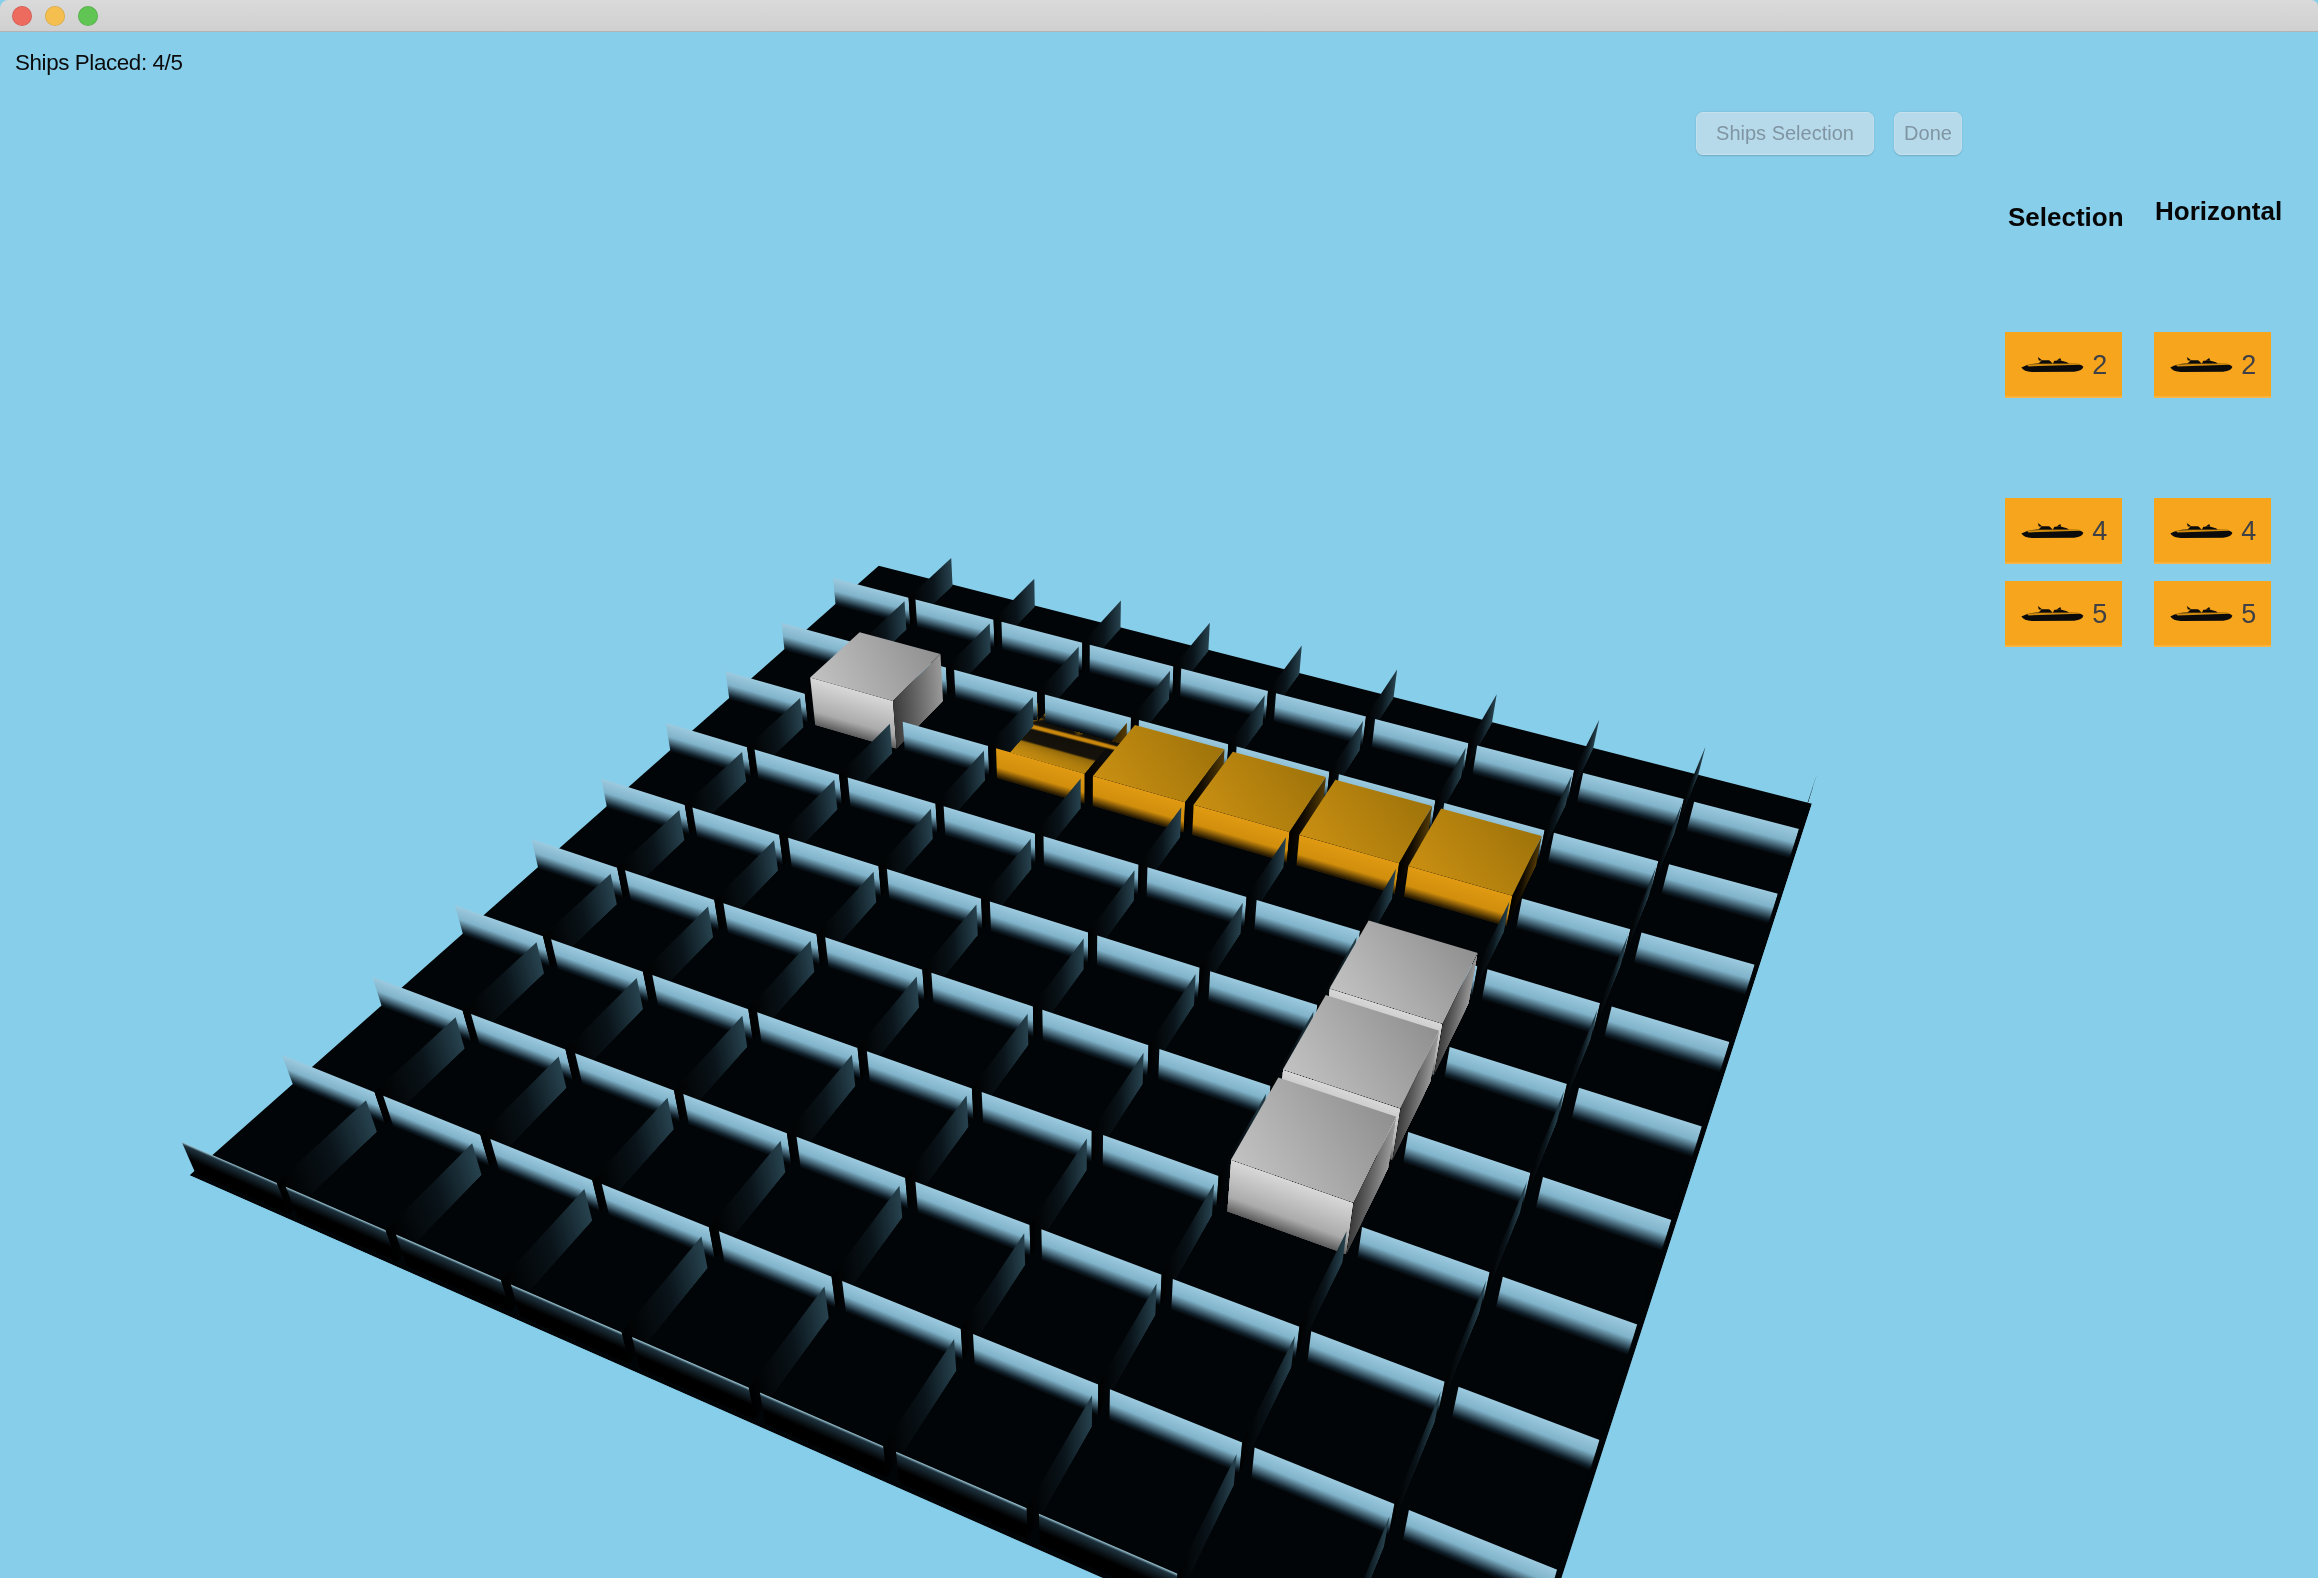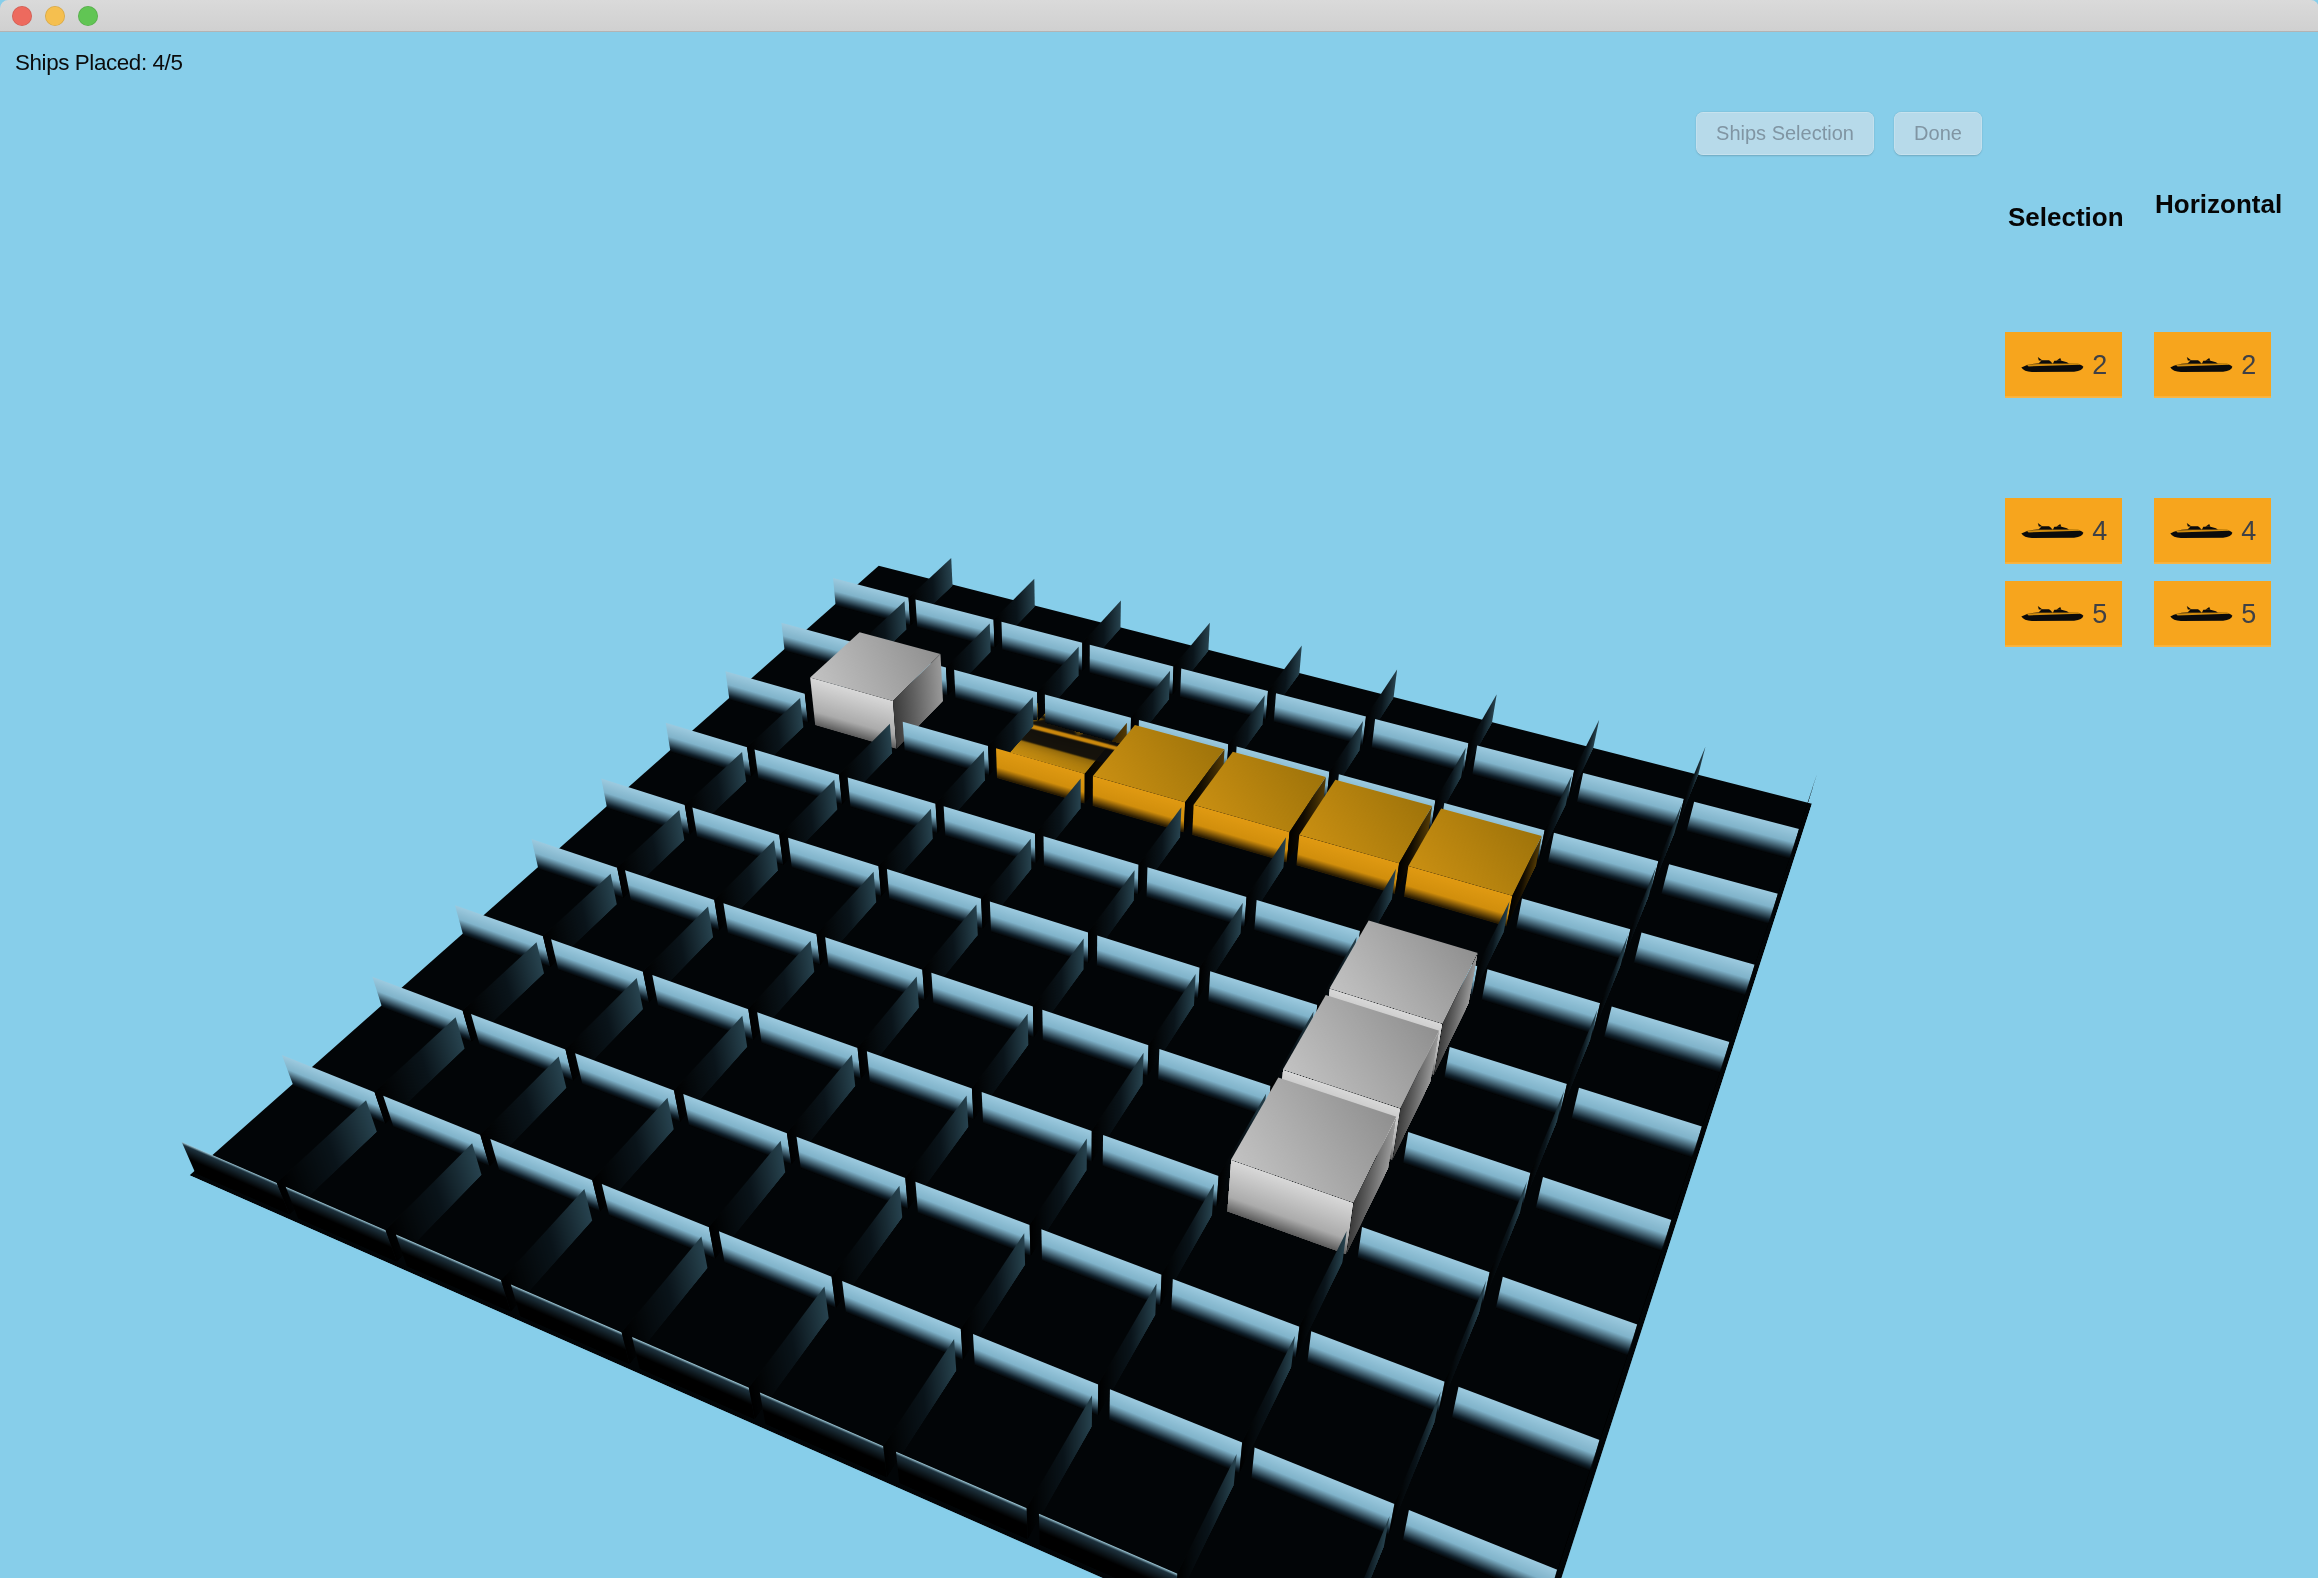--- a/index.html
+++ b/index.html
@@ -23,25 +23,25 @@
     letter-spacing:-0.4px;
   }
   
   .tbtn{
     position:absolute;height:43px;border:none;border-radius:7.5px;
     background:#B7DAEA;color:#8095A3;font-size:20px;
     font-family:"Liberation Sans",sans-serif;
     box-shadow:0 0.8px 1.7px rgba(0,0,0,0.18), inset 0 0 0 0.4px rgba(255,255,255,0.45);
   }
   .tbtn.cancel{left:1696px;top:112px;width:178px;}
-  .tbtn.done{left:1894px;top:112px;width:88px;}
+  .tbtn.done{left:1894px;top:112px;width:68px;}
   
   .hdr{position:absolute;font-size:26px;font-weight:bold;color:#060606;}
   .hdr.v{left:2008px;top:202px;}
-  .hdr.h{left:2155px;top:189px;}
+  .hdr.h{left:2155px;top:196px;}
   .ship-btn{
     position:absolute;width:117px;height:66px;border:none;
     display:flex;align-items:center;justify-content:center;gap:6.6px;
     font-family:"Liberation Sans",sans-serif;cursor:pointer;
     box-shadow:inset 0 -1.7px 0 rgba(255,255,255,0.18);
   }
   .btn-ship{width:66px;height:21.6px;}
   .ship-size{font-size:27px;color:#3F4045;}
   
   .board-area{

